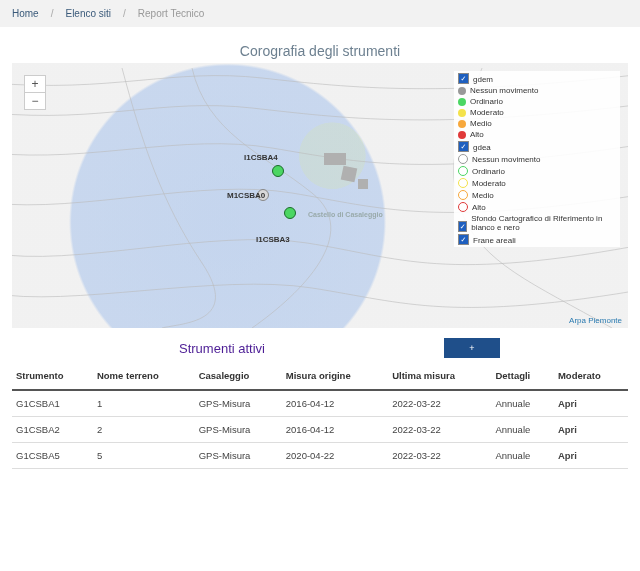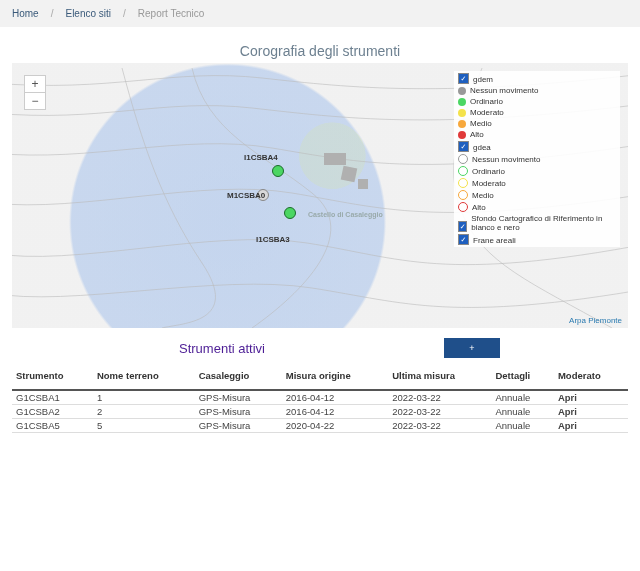--- a/index.html
+++ b/index.html
@@ -112,21 +112,21 @@
     color:#444;
   }
   table.instr th {
     text-align:left;
     font-weight:bold;
     padding:6px 4px 8px;
     border-bottom:2px solid #555;
     color:#333;
   }
   table.instr td {
-    padding:1px 4px;
+    padding:7px 4px;
     border-bottom:1px solid #ddd;
   }
   table.instr td.dett { font-weight:bold; cursor:pointer; text-align:left; }
 </style>
 </head>
 <body>
 
 <div class="page">
 
   <div class="breadcrumb">

